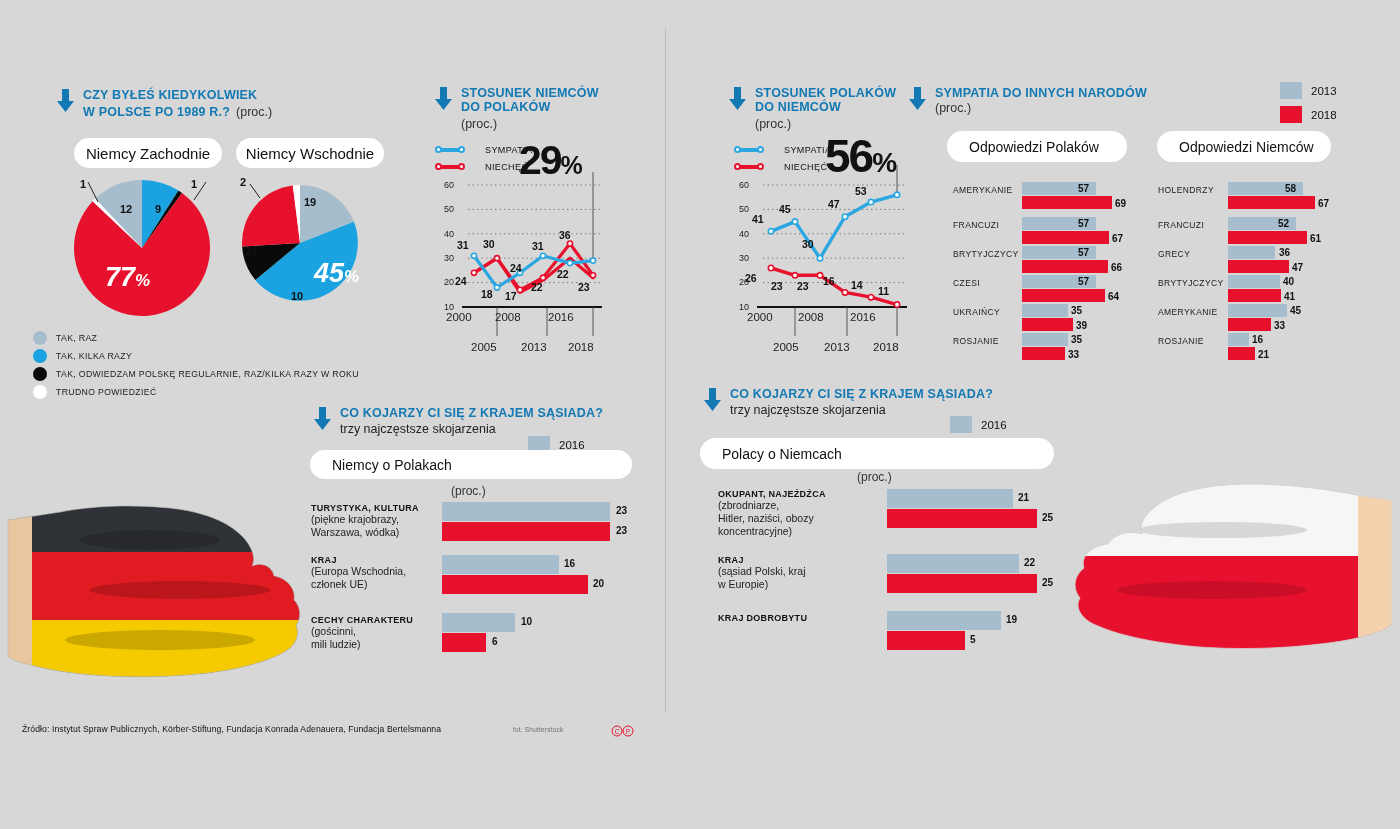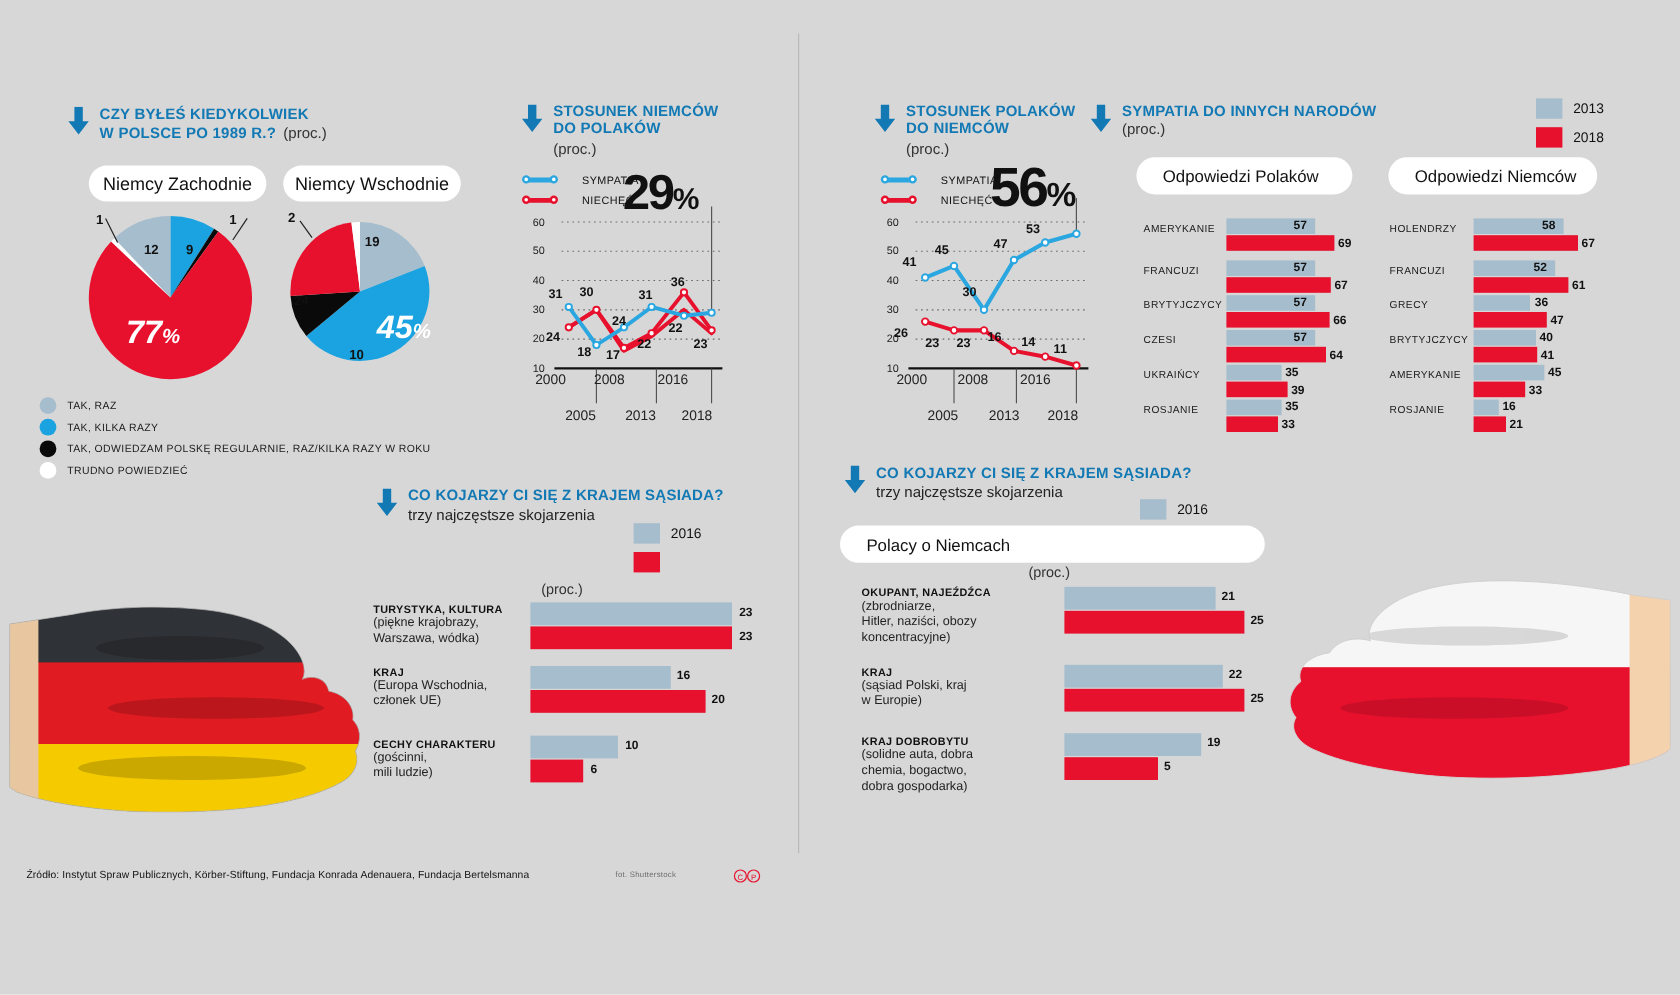--- a/index.html
+++ b/index.html
@@ -538,20 +538,23 @@
     <div class="r">
         <span class="sw" style="background:#a6bdcd;"></span>
         <span class="t">2016</span>
       </div>
     <div class="r">
         <span class="sw" style="background:#e8112d;"></span>
         <span class="t" style="visibility:hidden;">2018</span>
       </div>
   </div>
 
+  <div class="pill left" style="left:310px;top:450px;width:322px;height:29px;font-size:14px;">
+    <span>Niemcy o Polakach</span>
+  </div>
 
   <div class="abs" style="left:451px;top:484px;font-size:12px;color:#333;">(proc.)</div>
 
   <div class="abs" style="left:311px;top:503px;width:120px;">
     <div class="assoc-lbl-title">TURYSTYKA, KULTURA</div>
     <div class="assoc-lbl-sub">(piękne krajobrazy,<br>Warszawa, wódka)</div>
   </div>
   <div class="assoc-bar blue" style="left:442px;top:502px;width:168px;background:#a6bdcd;"></div>
   <div class="barval" style="left:616px;top:505px;">23</div>
   <div class="assoc-bar red" style="left:442px;top:522px;width:168px;background:#e8112d;"></div>
@@ -615,21 +618,20 @@
     <div class="assoc-lbl-title">KRAJ</div>
     <div class="assoc-lbl-sub">(sąsiad Polski, kraj<br>w Europie)</div>
   </div>
   <div class="assoc-bar blue" style="left:887px;top:554px;width:132px;background:#a6bdcd;"></div>
   <div class="barval" style="left:1024px;top:557px;">22</div>
   <div class="assoc-bar red" style="left:887px;top:574px;width:150px;background:#e8112d;"></div>
   <div class="barval" style="left:1042px;top:577px;">25</div>
 
   <div class="abs" style="left:718px;top:613px;width:140px;">
     <div class="assoc-lbl-title">KRAJ DOBROBYTU</div>
-    <div class="assoc-lbl-sub">(solidne auta, dobra<br>chemia, bogactwo,<br>dobra gospodarka)</div>
   </div>
   <div class="assoc-bar blue" style="left:887px;top:611px;width:114px;background:#a6bdcd;"></div>
   <div class="barval" style="left:1006px;top:614px;">19</div>
   <div class="assoc-bar red" style="left:887px;top:631px;width:78px;background:#e8112d;"></div>
   <div class="barval" style="left:970px;top:634px;">5</div>
 
   <div class="footer" style="left:22px;top:724px;">Źródło: Instytut Spraw Publicznych, Körber-Stiftung, Fundacja Konrada Adenauera, Fundacja Bertelsmanna</div>
   <div class="footer-credit" style="left:513px;top:726px;">fot. Shutterstock</div>
   <div class="abs" style="left:611px;top:723px;">
     <svg width="24" height="12" viewBox="0 0 24 12">

